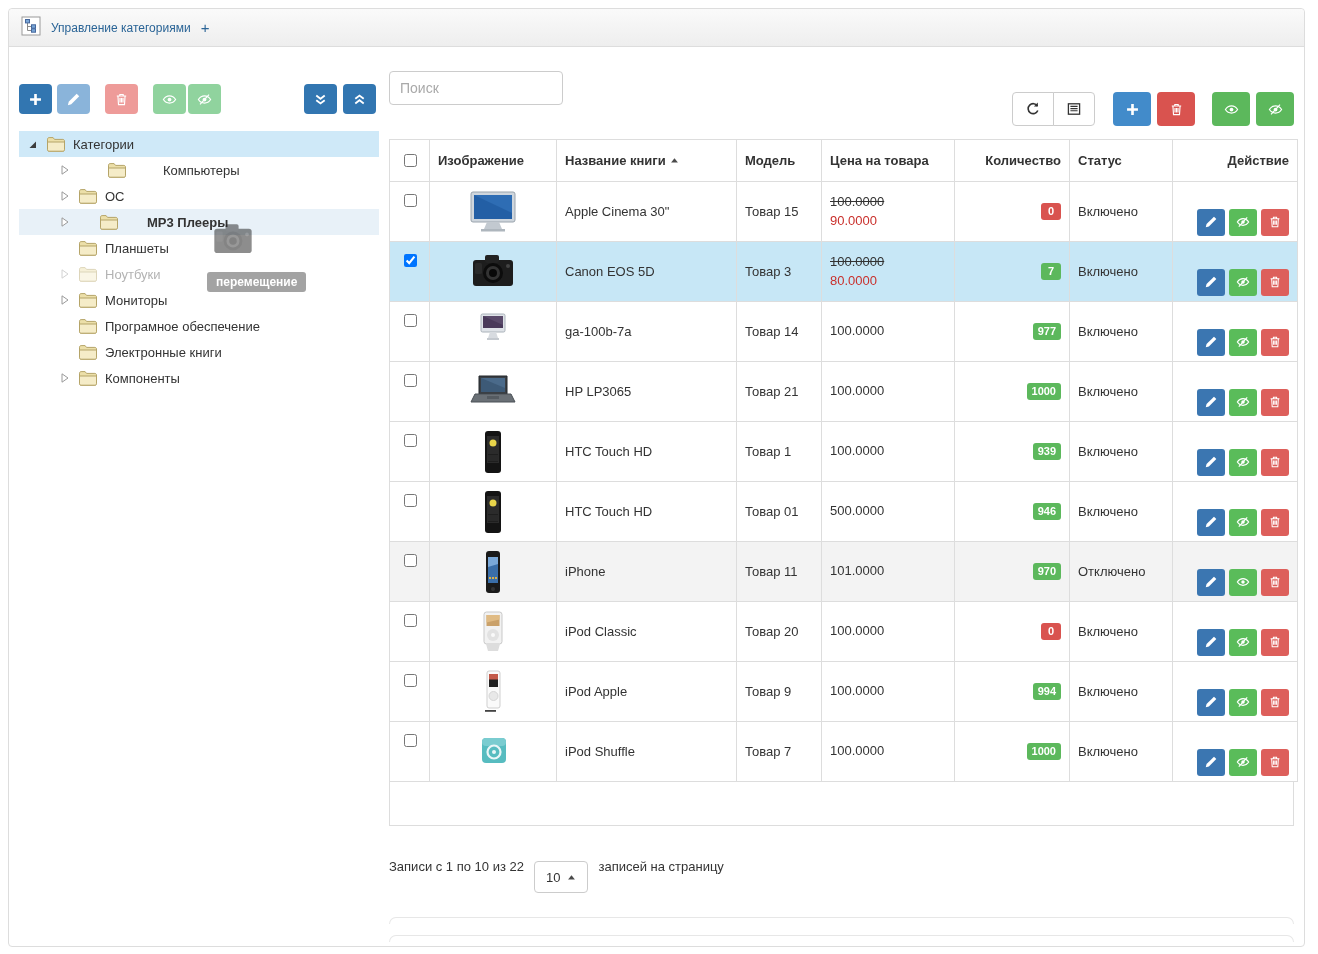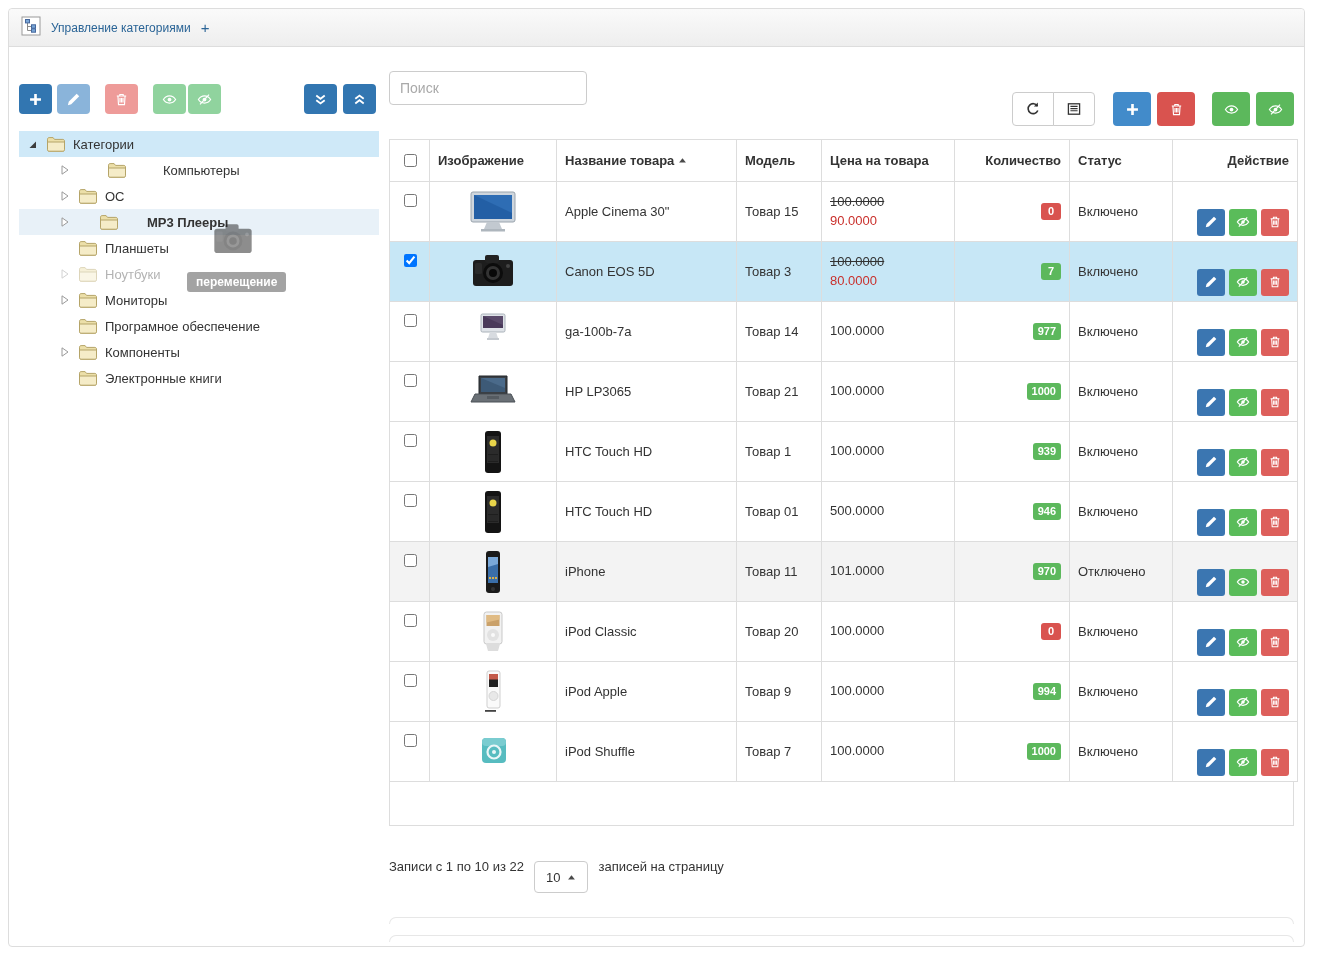--- a/index.html
+++ b/index.html
@@ -69,29 +69,29 @@
   .state-disabled .tree-label { color:#b3b3b3; }
   .state-disabled .folder, .state-disabled .expander { opacity:.45; }
 
   
   .drag-ghost {
     position:absolute; left:186px; top:156px; width:56px; height:46px;
     opacity:.5; z-index:6; pointer-events:none;
   }
   .drag-ghost svg { width:56px; height:46px; }
   .drag-tooltip {
-    position:absolute; left:168px; top:211px; z-index:6;
+    position:absolute; left:188px; top:211px; z-index:6;
     background:rgba(153,153,153,.9); color:#fff; font-weight:bold;
     font-size:12px; padding:3px 9px; border-radius:3px; white-space:nowrap;
   }
 
   
   .top-row { display:flex; align-items:flex-start; justify-content:space-between; margin-top:10px; }
   .search-input {
-    width:198px; height:34px; border:1px solid #ccc; border-radius:4px;
+    width:174px; height:34px; border:1px solid #ccc; border-radius:4px;
     padding:0 10px; font-size:14px; color:#555; outline:none;
     font-family:inherit;
   }
   .search-input::placeholder { color:#a9a9a9; }
 
   .table-toolbar { display:flex; align-items:center; }
   .tb-white {
     width:42px; height:34px; border:1px solid #ccc; color:#333;
     background:#fff; border-radius:0;
   }
@@ -312,36 +312,36 @@
   </div>
             <div class="tree-row state-normal" style="padding-left: 38px;">
     <span class="expander blank"></span>
     <span class="folder"><svg viewBox="0 0 20 17">
                   <path d="M1.5 3.2c0-.9.7-1.6 1.6-1.6h4l1.4 1.8h8.4c.9 0 1.6.7 1.6 1.6v8.6c0 .9-.7 1.6-1.6 1.6H3.1c-.9 0-1.6-.7-1.6-1.6z" fill="#ecdfa9" stroke="#b5a468"></path>
                   <path d="M1.5 6h17v7.6c0 .9-.7 1.6-1.6 1.6H3.1c-.9 0-1.6-.7-1.6-1.6z" fill="#f5ecc8" stroke="#b5a468"></path>
                 </svg></span>
     <span class="tree-label">Програмное обеспечение</span>
   </div>
             <div class="tree-row state-normal" style="padding-left: 38px;">
+    <span class="expander blank"></span>
+    <span class="folder"><svg viewBox="0 0 20 17">
+                  <path d="M1.5 3.2c0-.9.7-1.6 1.6-1.6h4l1.4 1.8h8.4c.9 0 1.6.7 1.6 1.6v8.6c0 .9-.7 1.6-1.6 1.6H3.1c-.9 0-1.6-.7-1.6-1.6z" fill="#ecdfa9" stroke="#b5a468"></path>
+                  <path d="M1.5 6h17v7.6c0 .9-.7 1.6-1.6 1.6H3.1c-.9 0-1.6-.7-1.6-1.6z" fill="#f5ecc8" stroke="#b5a468"></path>
+                </svg></span>
+    <span class="tree-label">Электронные книги</span>
+  </div>
+            <div class="tree-row state-normal" style="padding-left: 38px;">
     <span class="expander"><svg viewBox="0 0 14 14">
                   <path fill="#fff" stroke="#9a9a9a" d="M5 2.8v8.4L11 7z"></path>
                 </svg></span>
     <span class="folder"><svg viewBox="0 0 20 17">
                   <path d="M1.5 3.2c0-.9.7-1.6 1.6-1.6h4l1.4 1.8h8.4c.9 0 1.6.7 1.6 1.6v8.6c0 .9-.7 1.6-1.6 1.6H3.1c-.9 0-1.6-.7-1.6-1.6z" fill="#ecdfa9" stroke="#b5a468"></path>
                   <path d="M1.5 6h17v7.6c0 .9-.7 1.6-1.6 1.6H3.1c-.9 0-1.6-.7-1.6-1.6z" fill="#f5ecc8" stroke="#b5a468"></path>
                 </svg></span>
     <span class="tree-label">Компоненты</span>
-  </div>
-            <div class="tree-row state-normal" style="padding-left: 38px;">
-    <span class="expander blank"></span>
-    <span class="folder"><svg viewBox="0 0 20 17">
-                  <path d="M1.5 3.2c0-.9.7-1.6 1.6-1.6h4l1.4 1.8h8.4c.9 0 1.6.7 1.6 1.6v8.6c0 .9-.7 1.6-1.6 1.6H3.1c-.9 0-1.6-.7-1.6-1.6z" fill="#ecdfa9" stroke="#b5a468"></path>
-                  <path d="M1.5 6h17v7.6c0 .9-.7 1.6-1.6 1.6H3.1c-.9 0-1.6-.7-1.6-1.6z" fill="#f5ecc8" stroke="#b5a468"></path>
-                </svg></span>
-    <span class="tree-label">Электронные книги</span>
   </div>
           </div>
 
         <div class="drag-ghost"><svg viewBox="0 0 60 48">
               <rect x="10" y="12" width="40" height="26" rx="3" fill="#1d1d1d"></rect>
               <rect x="22" y="7" width="14" height="8" rx="2" fill="#222"></rect>
               <circle cx="30" cy="25" r="10" fill="#0c0c0c"></circle>
               <circle cx="30" cy="25" r="7" fill="#333"></circle>
               <circle cx="30" cy="25" r="4" fill="#080808"></circle>
               <rect x="12" y="15" width="7" height="11" rx="1.5" fill="#2a2a2a"></rect>
@@ -405,21 +405,21 @@
               <col class="col-status">
               <col class="col-action">
           </colgroup>
           <thead>
             <tr>
               <th class="c-check"><input type="checkbox" style=""></th>
               <th>
                 <span>Изображение</span>
               </th>
               <th>
-                <span>Название товара</span><span class="sort-caret"><svg viewBox="0 0 10 10">
+                <span>Название книги</span><span class="sort-caret"><svg viewBox="0 0 10 10">
                       <path fill="#4a4a4a" d="M1.2 7.2L5 2.4l3.8 4.8z"></path>
                     </svg></span>
               </th>
               <th>
                 <span>Модель</span>
               </th>
               <th>
                 <span>Цена на товара</span>
               </th>
               <th class="t-right">

